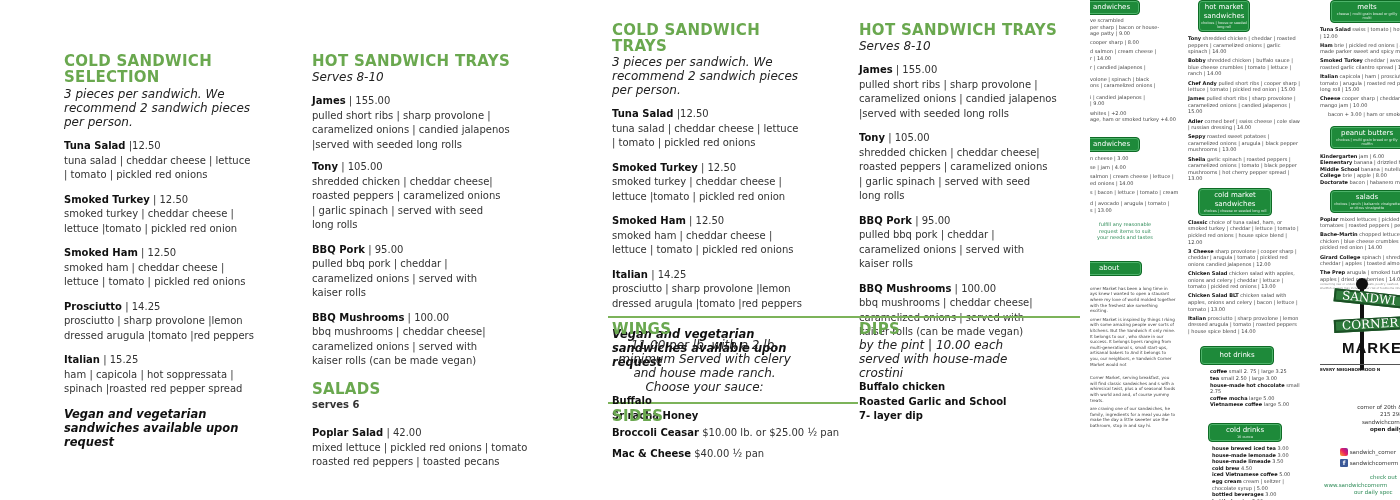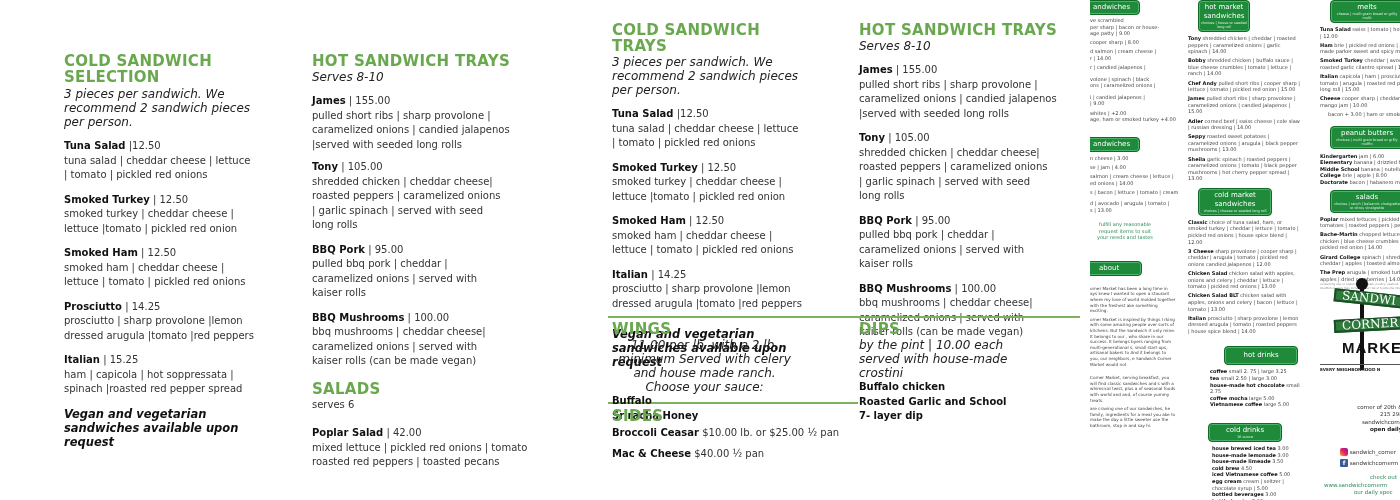--- a/index.html
+++ b/index.html
@@ -40,21 +40,21 @@
 </div>
 
 <div class="col" style="left:312px; top:53px; width:205px;">
   <div class="h-green">HOT SANDWICH TRAYS</div>
   <div class="sub" style="margin-top:1px;">Serves 8-10</div>
   <div class="item"><span class="name">James</span><span> | 155.00</span><div>pulled short ribs | sharp provolone | caramelized onions | candied jalapenos |served with seeded long rolls</div></div>
   <div class="item" style="margin-top:8px;"><span class="name">Tony</span><span> | 105.00</span><div style="width:195px">shredded chicken | cheddar cheese| roasted peppers | caramelized onions | garlic spinach | served with seed long rolls</div></div>
   <div class="item"><span class="name">BBQ Pork</span><span> | 95.00</span><div style="width:195px">pulled bbq pork | cheddar | caramelized onions | served with kaiser rolls</div></div>
   <div class="item"><span class="name">BBQ Mushrooms</span><span> | 100.00</span><div style="width:195px">bbq mushrooms | cheddar cheese| caramelized onions | served with kaiser rolls (can be made vegan)</div></div>
   <div class="h-green" style="margin-top:12px;">SALADS</div>
-  <div class="item" style="margin-top:1px;">serves 6</div>
+  <div class="item" style="margin-top:1px;font-weight:bold;">serves 6</div>
   <div class="item" style="margin-top:14px; width:225px;"><span class="name">Poplar Salad</span><span>  | 42.00</span><div>mixed lettuce | pickled red onions | tomato roasted red peppers | toasted pecans</div></div>
 </div>
 
 <div class="col" style="left:612px; top:22px; width:205px;">
   <div class="h-green">COLD SANDWICH TRAYS</div>
   <div class="sub" style="margin-top:1px; width:200px;">3 pieces per sandwich. We recommend 2 sandwich pieces per person.</div>
   <div class="item"><span class="name">Tuna Salad</span><span> |12.50</span><div style="width:190px">tuna salad | cheddar cheese | lettuce | tomato | pickled red onions</div></div>
   <div class="item"><span class="name">Smoked Turkey</span><span> | 12.50</span><div style="width:175px">smoked turkey | cheddar cheese | lettuce |tomato | pickled red onion</div></div>
   <div class="item"><span class="name">Smoked Ham</span><span> | 12.50</span><div style="width:190px">smoked ham | cheddar cheese | lettuce | tomato | pickled red onions</div></div>
   <div class="item"><span class="name">Italian</span><span> | 14.25</span><div style="width:195px">prosciutto | sharp provolone |lemon dressed arugula |tomato |red peppers</div></div>
@@ -153,21 +153,21 @@
       <div>cold market sandwiches</div>
       <div class="pill-sub">choices | cheese or seeded long roll</div>
     </div>
   <div style="margin-top:3px;">
     <div class="dp"><b>Classic</b><span> choice of tuna salad, ham, or smoked turkey | cheddar | lettuce | tomato | pickled red onions | house spice blend | 12.00</span></div>
     <div class="dp"><b>3 Cheese</b><span> sharp provolone | cooper sharp | cheddar | arugula | tomato | pickled red onions candied jalapenos | 12.00</span></div>
     <div class="dp"><b>Chicken Salad</b><span> chicken salad with apples, onions and celery | cheddar | lettuce | tomato | pickled red onions | 13.00</span></div>
     <div class="dp"><b>Chicken Salad BLT</b><span> chicken salad with apples, onions and celery | bacon | lettuce | tomato | 13.00</span></div>
     <div class="dp"><b>Italian</b><span> prosciutto | sharp provolone | lemon dressed arugula | tomato | roasted peppers | house spice blend | 14.00</span></div>
   </div>
-  <div class="pill" style="width:74px; margin-left:36px; margin-top:12px; padding:4px 18px;">
+  <div class="pill" style="width:74px; margin-left:12px; margin-top:12px; padding:4px 18px;">
       <div>hot drinks</div>
     </div>
   <div style="margin-top:3px; margin-left:22px;">
     <div><b>coffee</b><span> small 2. 75 | large 3.25</span></div>
     <div><b>tea</b><span> small 2.50 | large 3.00</span></div>
     <div><b>house-made hot chocolate</b><span> small  2.75</span></div>
     <div><b>coffee mocha</b><span> large  5.00</span></div>
     <div><b>Vietnamese coffee</b><span> large  5.00</span></div>
   </div>
   <div class="pill" style="width:74px; margin-left:20px; margin-top:15px;">

